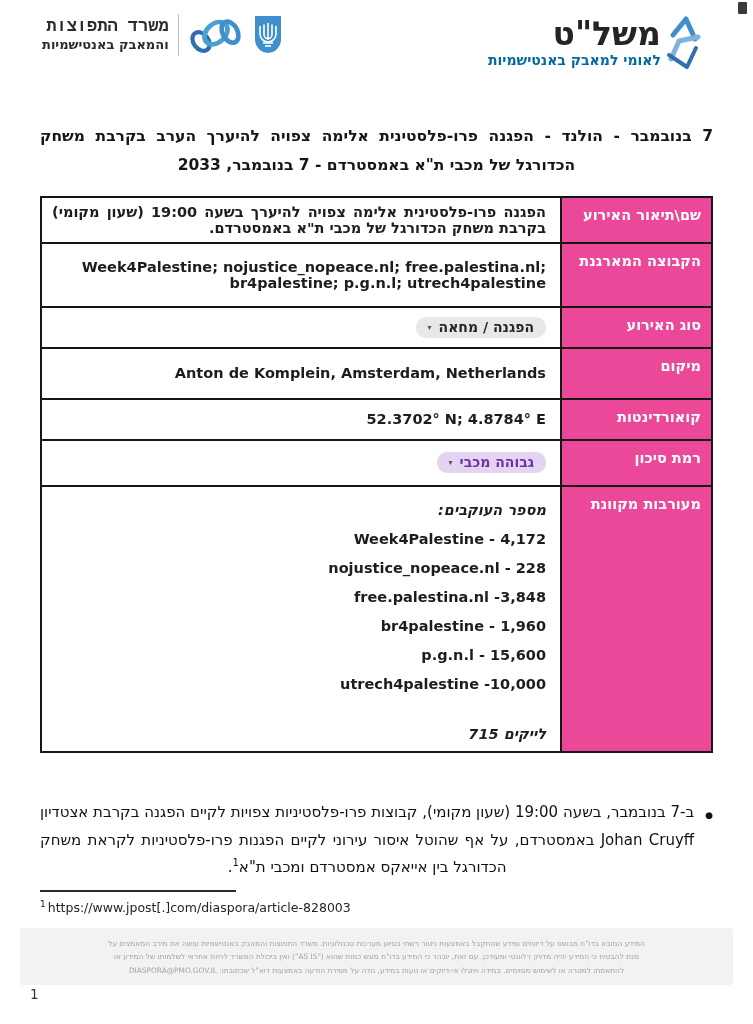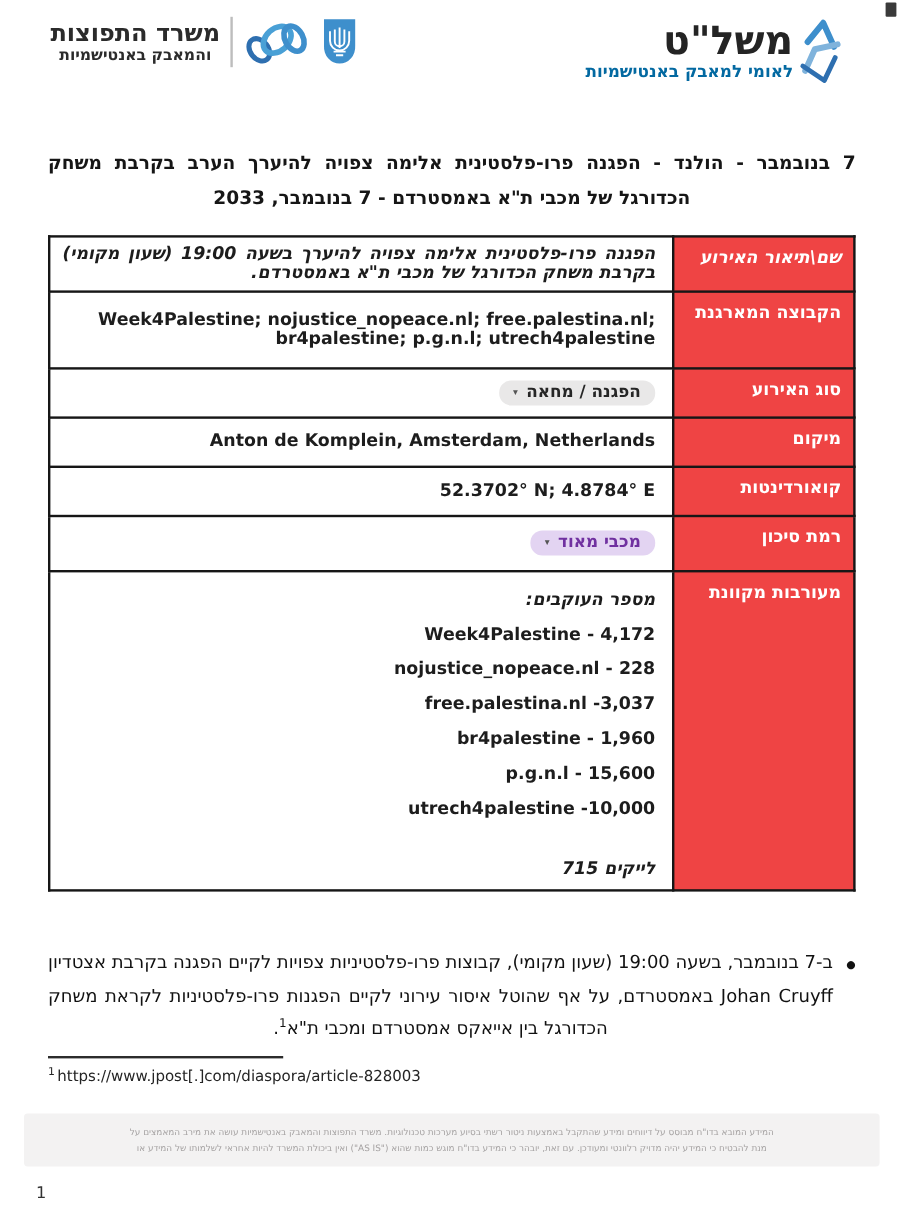--- a/index.html
+++ b/index.html
@@ -7,45 +7,45 @@
   body {
     width:753px; height:1024px; position:relative; overflow:hidden;
     background:#ffffff; font-family:"DejaVu Sans", sans-serif; color:#1a1a1a;
   }
 
   
   .header { display:flex; justify-content:space-between; align-items:flex-start;
             padding:13px 46px 0 42px; height:92px; }
   .ministry { display:flex; align-items:center; gap:9px; }
   .ministry-text { text-align:right; direction:rtl; }
-  .ministry-line1 { font-size:20px; font-weight:800; color:#2b2b2b; line-height:1.15; }
+  .ministry-line1 { font-size:17px; font-weight:800; color:#2b2b2b; line-height:1.15;font-family:Liberation Mono, monospace; }
   .ministry-line2 { font-size:13px; font-weight:700; color:#2b2b2b; line-height:1.2;text-align:center; }
   .v-divider { width:1.5px; height:42px; background:#bdbdbd; }
   .mashlat { display:flex; direction:rtl; align-items:flex-start; margin-top:2px; }
   .mashlat-text { text-align:right; margin-top:2px; }
   .mashlat-title { font-size:33px; font-weight:800; color:#242424; line-height:1.0; }
   .mashlat-subtitle { font-size:14px; font-weight:700; color:#0369a1; margin-top:2px; }
   .scan-artifact { position:absolute; top:2px; right:6px; width:9px; height:12px;
                    background:#3a3a3a; border-radius:1px; }
 
   
   .doc-title { margin:30px 40px 0; direction:rtl; font-size:15.5px; font-weight:700;
                line-height:1.9; color:#161616; text-align:justify; text-align-last:center; }
 
   
   .info-table { margin:15px 40px 0; width:673px; border-collapse:collapse; direction:rtl; }
   .info-table td { border:2px solid #161616; }
-  td.lbl { width:151px; background:#ef4444; color:#ffffff; font-weight:700;
+  td.lbl { width:151px; background:#ec4899; color:#ffffff; font-weight:700;
            font-size:14.5px; padding:9px 10px; vertical-align:top; text-align:right; }
   td.val { background:#ffffff; padding:6px 14px 6px 10px; font-size:14.5px;
            font-weight:600; color:#1d1d1d; vertical-align:middle; text-align:right; }
-  tr.r1 td { height:40px;font-style:italic; }
+  tr.r1 td { height:40px; }
   tr.r2 td { height:64px; }
   tr.r3 td { height:41px; }
-  tr.r4 td { height:41px; }
+  tr.r4 td { height:51px; }
   tr.r5 td { height:41px;padding-left:36px; }
   tr.r6 td { height:46px; }
   tr.r7 td { height:266px; }
   td.val.justified { text-align:justify; }
   td.val.ltr { direction:ltr; text-align:right; }
   td.val.top { vertical-align:top; padding-top:9px; }
 
   .pill { display:inline-block; background:#E9E8E8; border-radius:10px;
           padding:2px 12px 3px; font-size:14px; font-weight:600; color:#262626; }
   .pill .caret { font-size:8px; color:#555; margin-right:7px; vertical-align:2px; }
@@ -151,30 +151,30 @@
       <td class="lbl">מיקום</td>
       <td class="val ltr">Anton de Komplein, Amsterdam, Netherlands</td>
     </tr>
     <tr class="r5">
       <td class="lbl">קואורדינטות</td>
       <td class="val ltr">52.3702° N; 4.8784° E</td>
     </tr>
     <tr class="r6">
       <td class="lbl">רמת סיכון</td>
       <td class="val">
-        <span class="pill risk"><span>מכבי מאוד</span><span class="caret">▾</span></span>
+        <span class="pill risk"><span>גבוהה מכבי</span><span class="caret">▾</span></span>
       </td>
     </tr>
     <tr class="r7">
       <td class="lbl">מעורבות מקוונת</td>
       <td class="val top">
         <div class="followers-header">מספר העוקבים:</div>
         <div class="follower-line">Week4Palestine - 4,172</div>
         <div class="follower-line">nojustice_nopeace.nl - 228</div>
-        <div class="follower-line">free.palestina.nl -3,037</div>
+        <div class="follower-line">free.palestina.nl -3,848</div>
         <div class="follower-line">br4palestine - 1,960</div>
         <div class="follower-line">p.g.n.l - 15,600</div>
         <div class="follower-line">utrech4palestine -10,000</div>
         <div class="likes-line">715 לייקים</div>
       </td>
     </tr>
   </tbody>
 </table>
 
 <div class="bullet-para">
@@ -183,15 +183,16 @@
 </div>
 
 <div class="footnote">
   <div class="footnote-rule"></div>
   <div class="footnote-text"><sup>1</sup><span>https://www.jpost[.]com/diaspora/article-828003</span></div>
 </div>
 
 <div class="disclaimer">
   <div>המידע המובא בדו"ח מבוסס על דיווחים ומידע שהתקבל באמצעות ניטור רשתי בסיוע מערכות טכנולוגיות. משרד התפוצות והמאבק באנטישמיות עושה את מירב המאמצים על</div>
   <div>מנת להבטיח כי המידע יהיה מדויק רלוונטי ומעודכן. עם זאת, יובהר כי המידע בדו"ח מוגש כמות שהוא ("AS IS") ואין ביכולת המשרד להיות אחראי לשלמותו של המידע או</div>
+  <div>להתאמתו למטרה או לשימוש מסוימים. במידה ויתגלו אי-דיוקים או טעות במידע, נודה על מסירת הודעה באמצעות דוא"ל שכתובתו: DIASPORA@PMO.GOV.IL</div>
 </div>
 
 <div class="page-number">1</div>
 
 </body></html>

